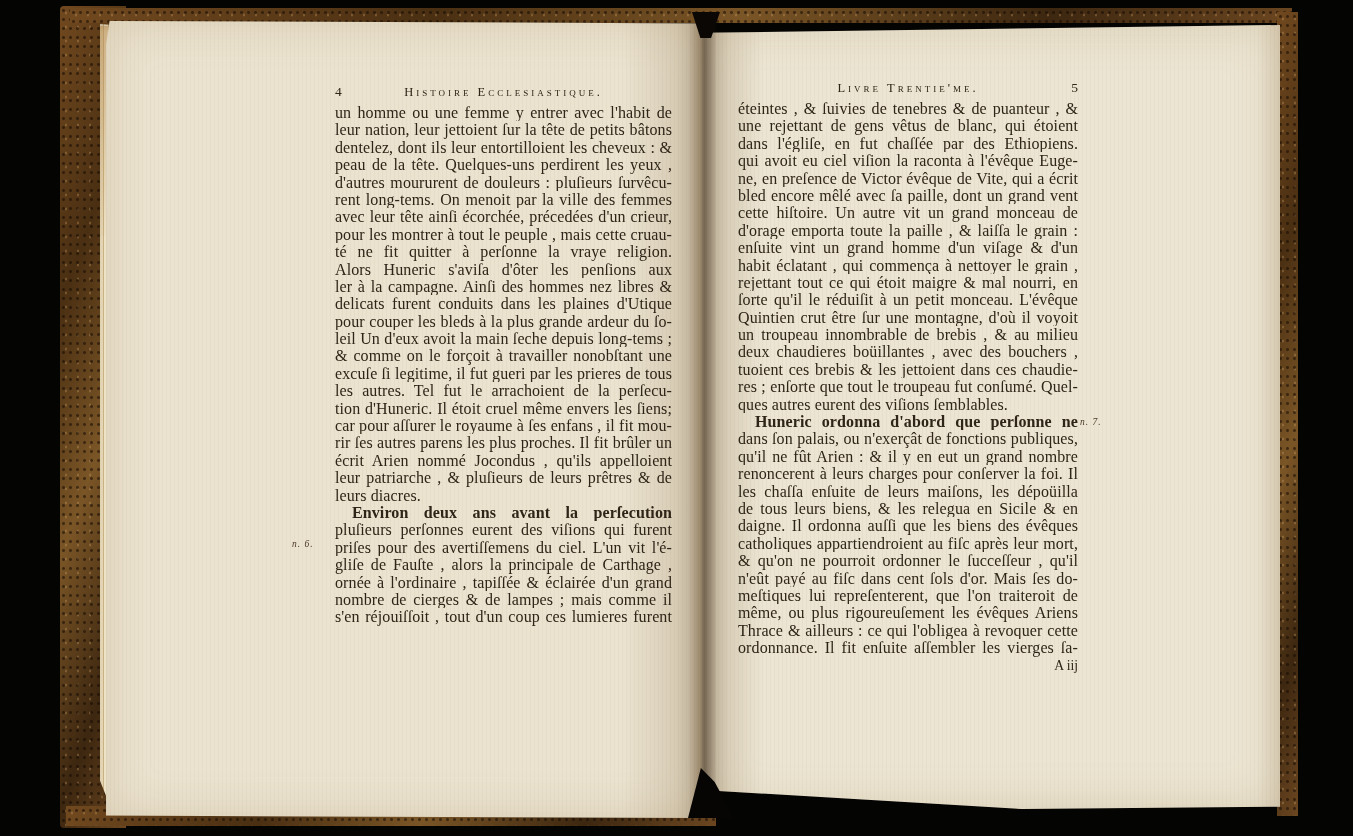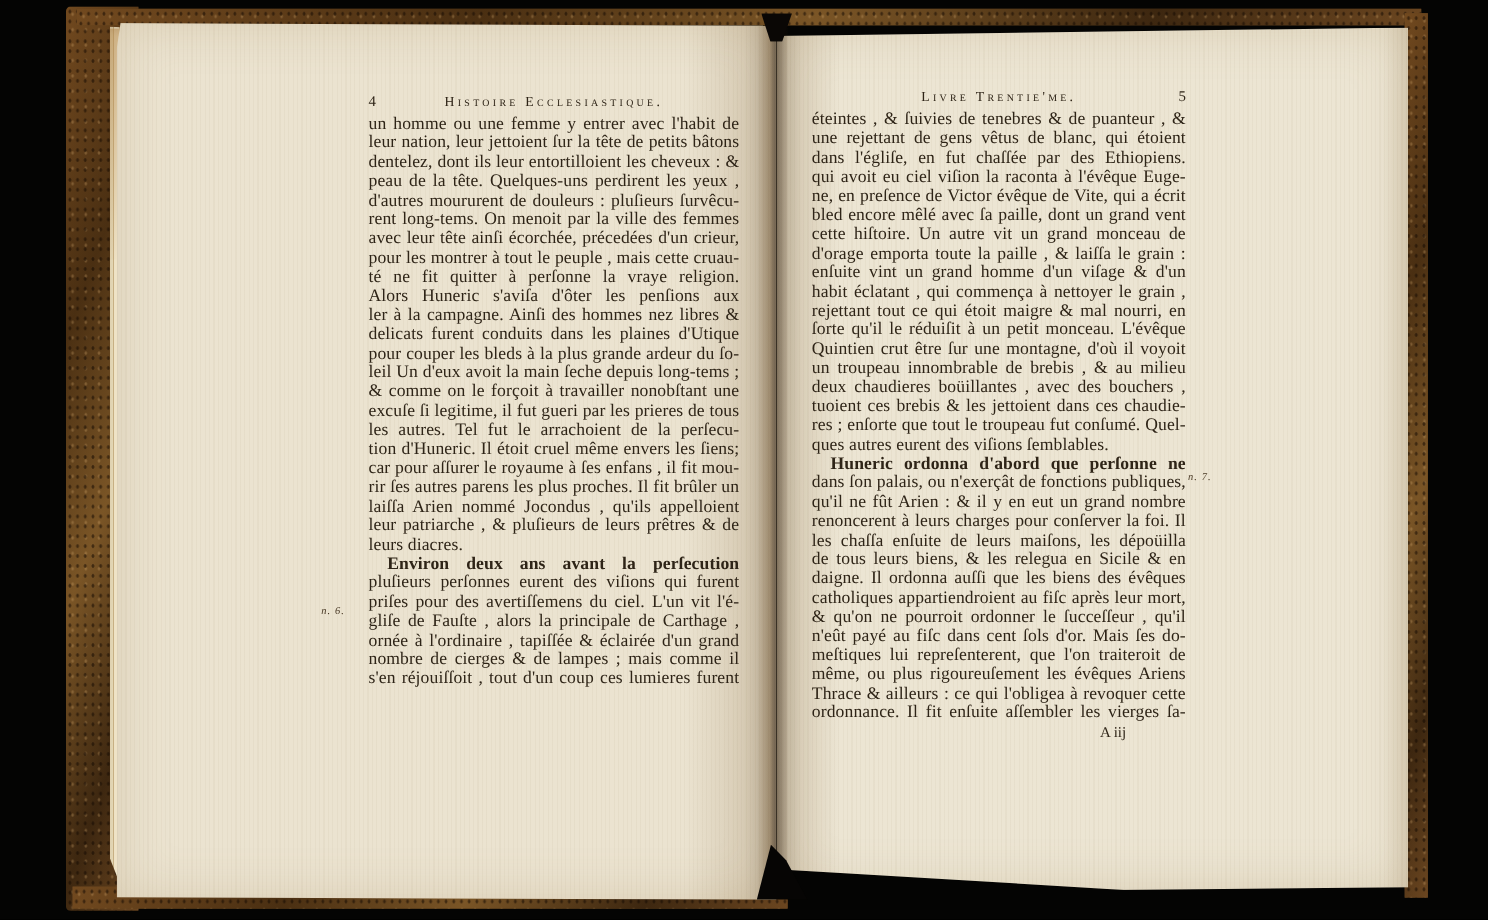--- a/index.html
+++ b/index.html
@@ -83,23 +83,23 @@
   }
   .running-head .title{
     flex:1;text-align:center;font-variant:small-caps;letter-spacing:3px;
   }
   .running-head .pgnum{width:22px;font-size:13.5px;}
   .running-head .pgnum.right{text-align:right;}
   .body-text{font-size:16px;line-height:17.4px;letter-spacing:0.1px;}
   .ln{height:17.4px;overflow:hidden;text-align:justify;text-align-last:justify;}
   .ln.end{text-align:right;text-align-last:left;}
   .ln.ind{text-indent:17px;font-weight:bold;}
-  .sig-line{height:17.4px;text-align:left;padding-left:262px;font-size:13.6px;line-height:17.4px;}
+  .sig-line{height:17.4px;text-align:right;padding-left:262px;font-size:13.6px;line-height:17.4px;}
   .margin-note{
-    position:absolute;font-style:italic;font-size:9.5px;color:#4a3a26;letter-spacing:1px;margin-top:12px;
+    position:absolute;font-style:italic;font-size:9.5px;color:#4a3a26;letter-spacing:1px;
   }
   .note-left{left:292px;top:539px;}
   .note-right{left:1080px;top:417px;}
 </style>
 </head>
 <body>
 
 <div class="stage">
 
   <div class="leather leather-left"></div>
@@ -131,21 +131,21 @@
           <div class="ln jst">ler à la campagne. Ainſi des hommes nez libres &amp;</div>
           <div class="ln jst">delicats furent conduits dans les plaines d'Utique</div>
           <div class="ln jst">pour couper les bleds à la plus grande ardeur du ſo-</div>
           <div class="ln jst">leil Un d'eux avoit la main ſeche depuis long-tems ;</div>
           <div class="ln jst">&amp; comme on le forçoit à travailler nonobſtant une</div>
           <div class="ln jst">excuſe ſi legitime, il fut gueri par les prieres de tous</div>
           <div class="ln jst">les autres. Tel fut le arrachoient de la perſecu-</div>
           <div class="ln jst">tion d'Huneric. Il étoit cruel même envers les ſiens;</div>
           <div class="ln jst">car pour aſſurer le royaume à ſes enfans , il fit mou-</div>
           <div class="ln jst">rir ſes autres parens les plus proches. Il fit brûler un</div>
-          <div class="ln jst">laiſſa Arien nommé Jocondus , qu'ils appelloient</div>
+          <div class="ln jst">écrit Arien nommé Jocondus , qu'ils appelloient</div>
           <div class="ln jst">leur patriarche , &amp; pluſieurs de leurs prêtres &amp; de</div>
           <div class="ln end">leurs diacres.</div>
           <div class="ln jst ind">Environ deux ans avant la perſecution générale,</div>
           <div class="ln jst">pluſieurs perſonnes eurent des viſions qui furent</div>
           <div class="ln jst">priſes pour des avertiſſemens du ciel. L'un vit l'é-</div>
           <div class="ln jst">gliſe de Fauſte , alors la principale de Carthage ,</div>
           <div class="ln jst">ornée à l'ordinaire , tapiſſée &amp; éclairée d'un grand</div>
           <div class="ln jst">nombre de cierges &amp; de lampes ; mais comme il</div>
           <div class="ln jst">s'en réjouiſſoit , tout d'un coup ces lumieres furent</div>
         </div>

